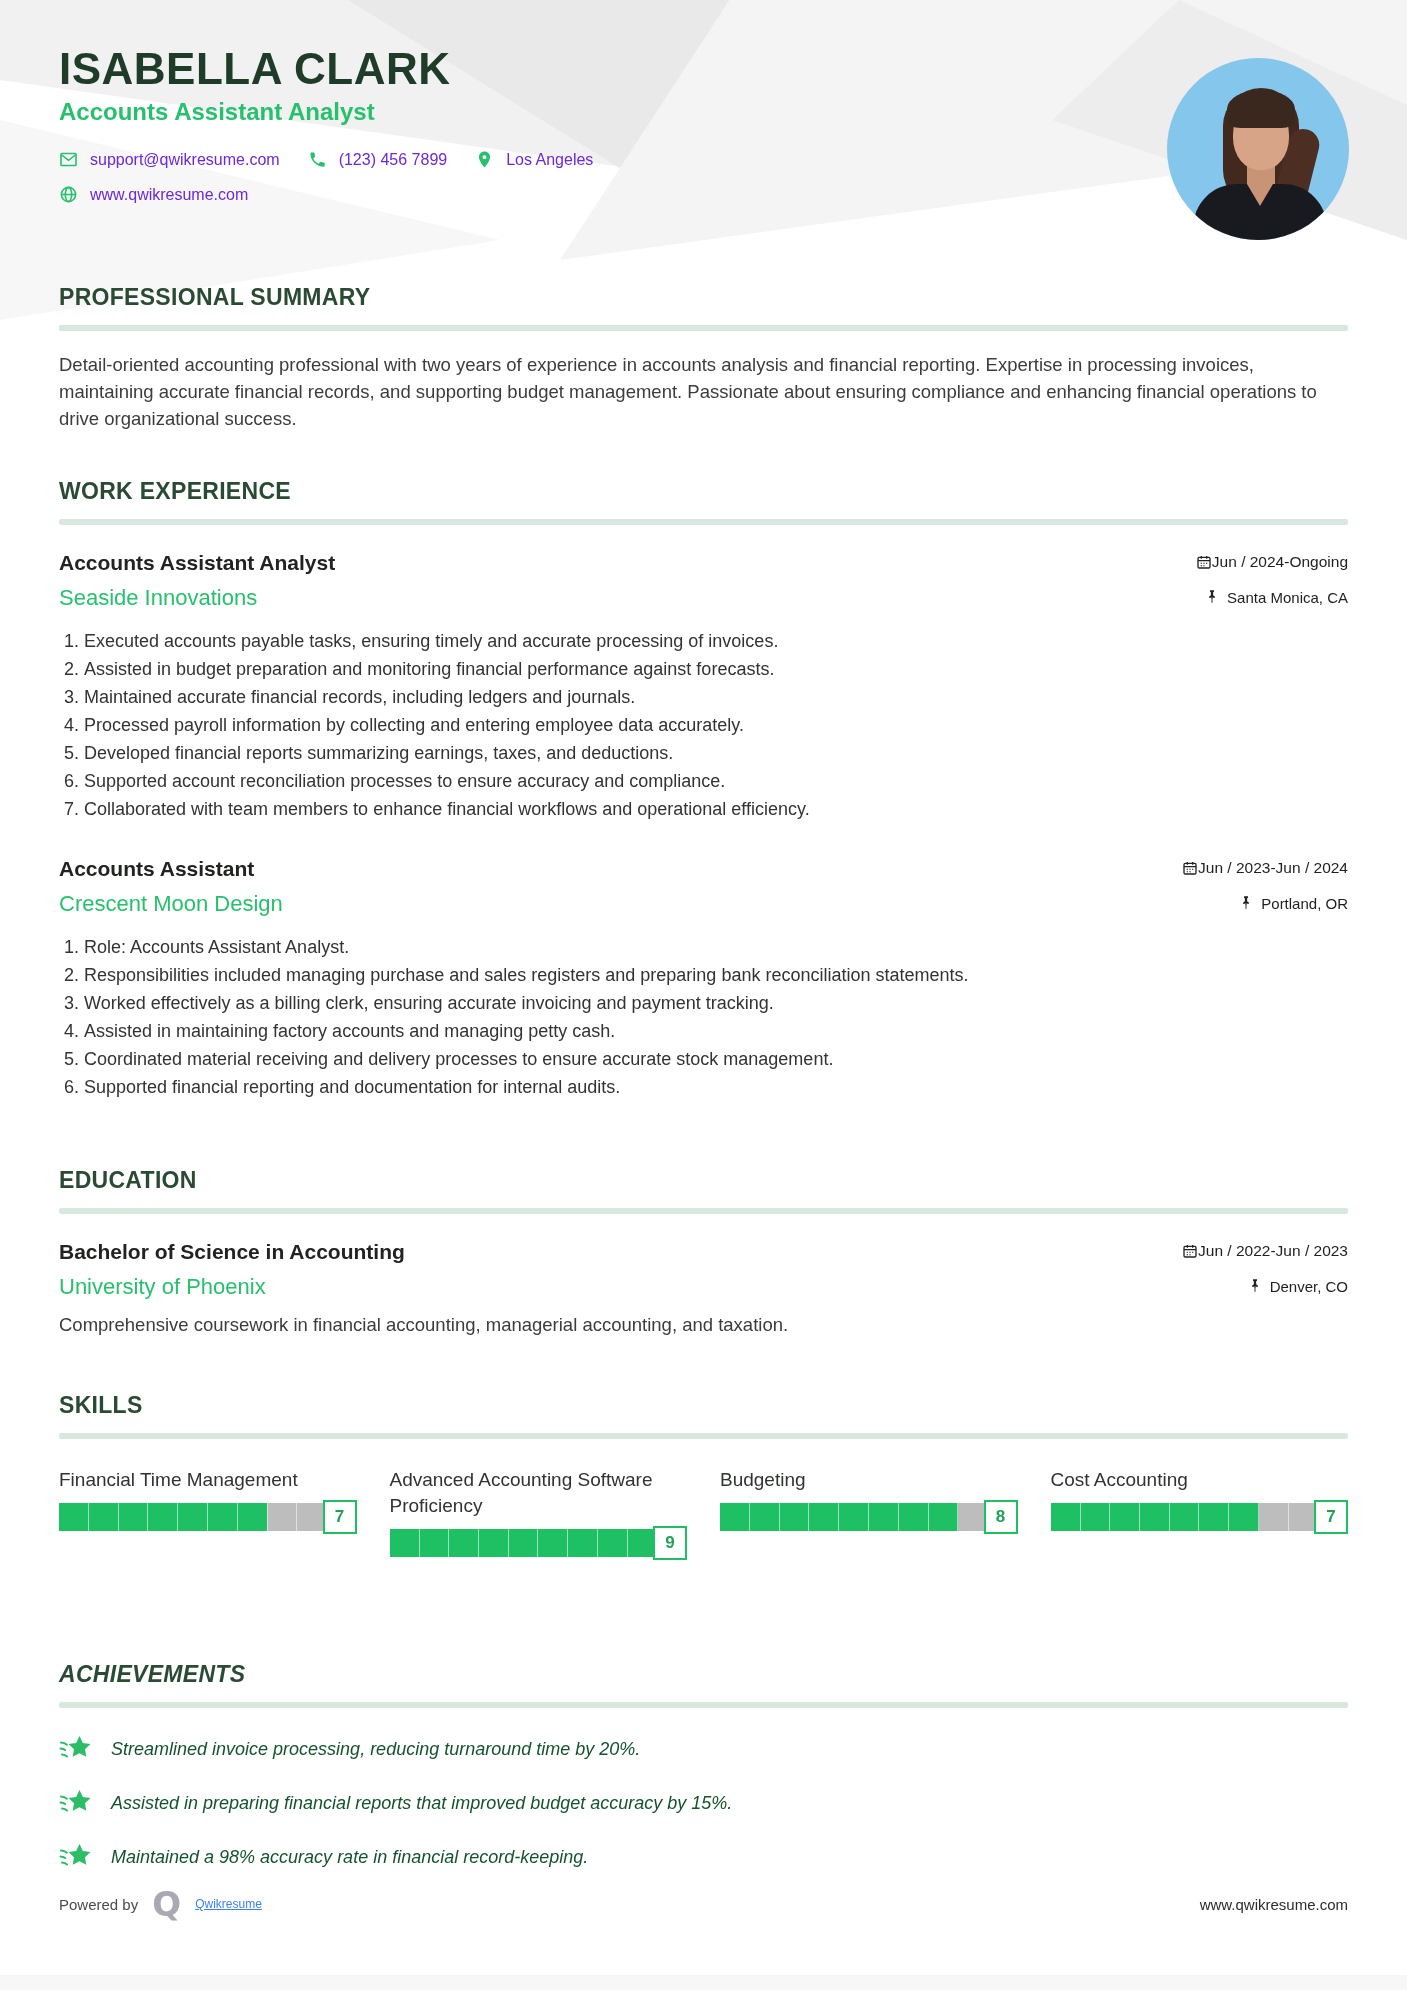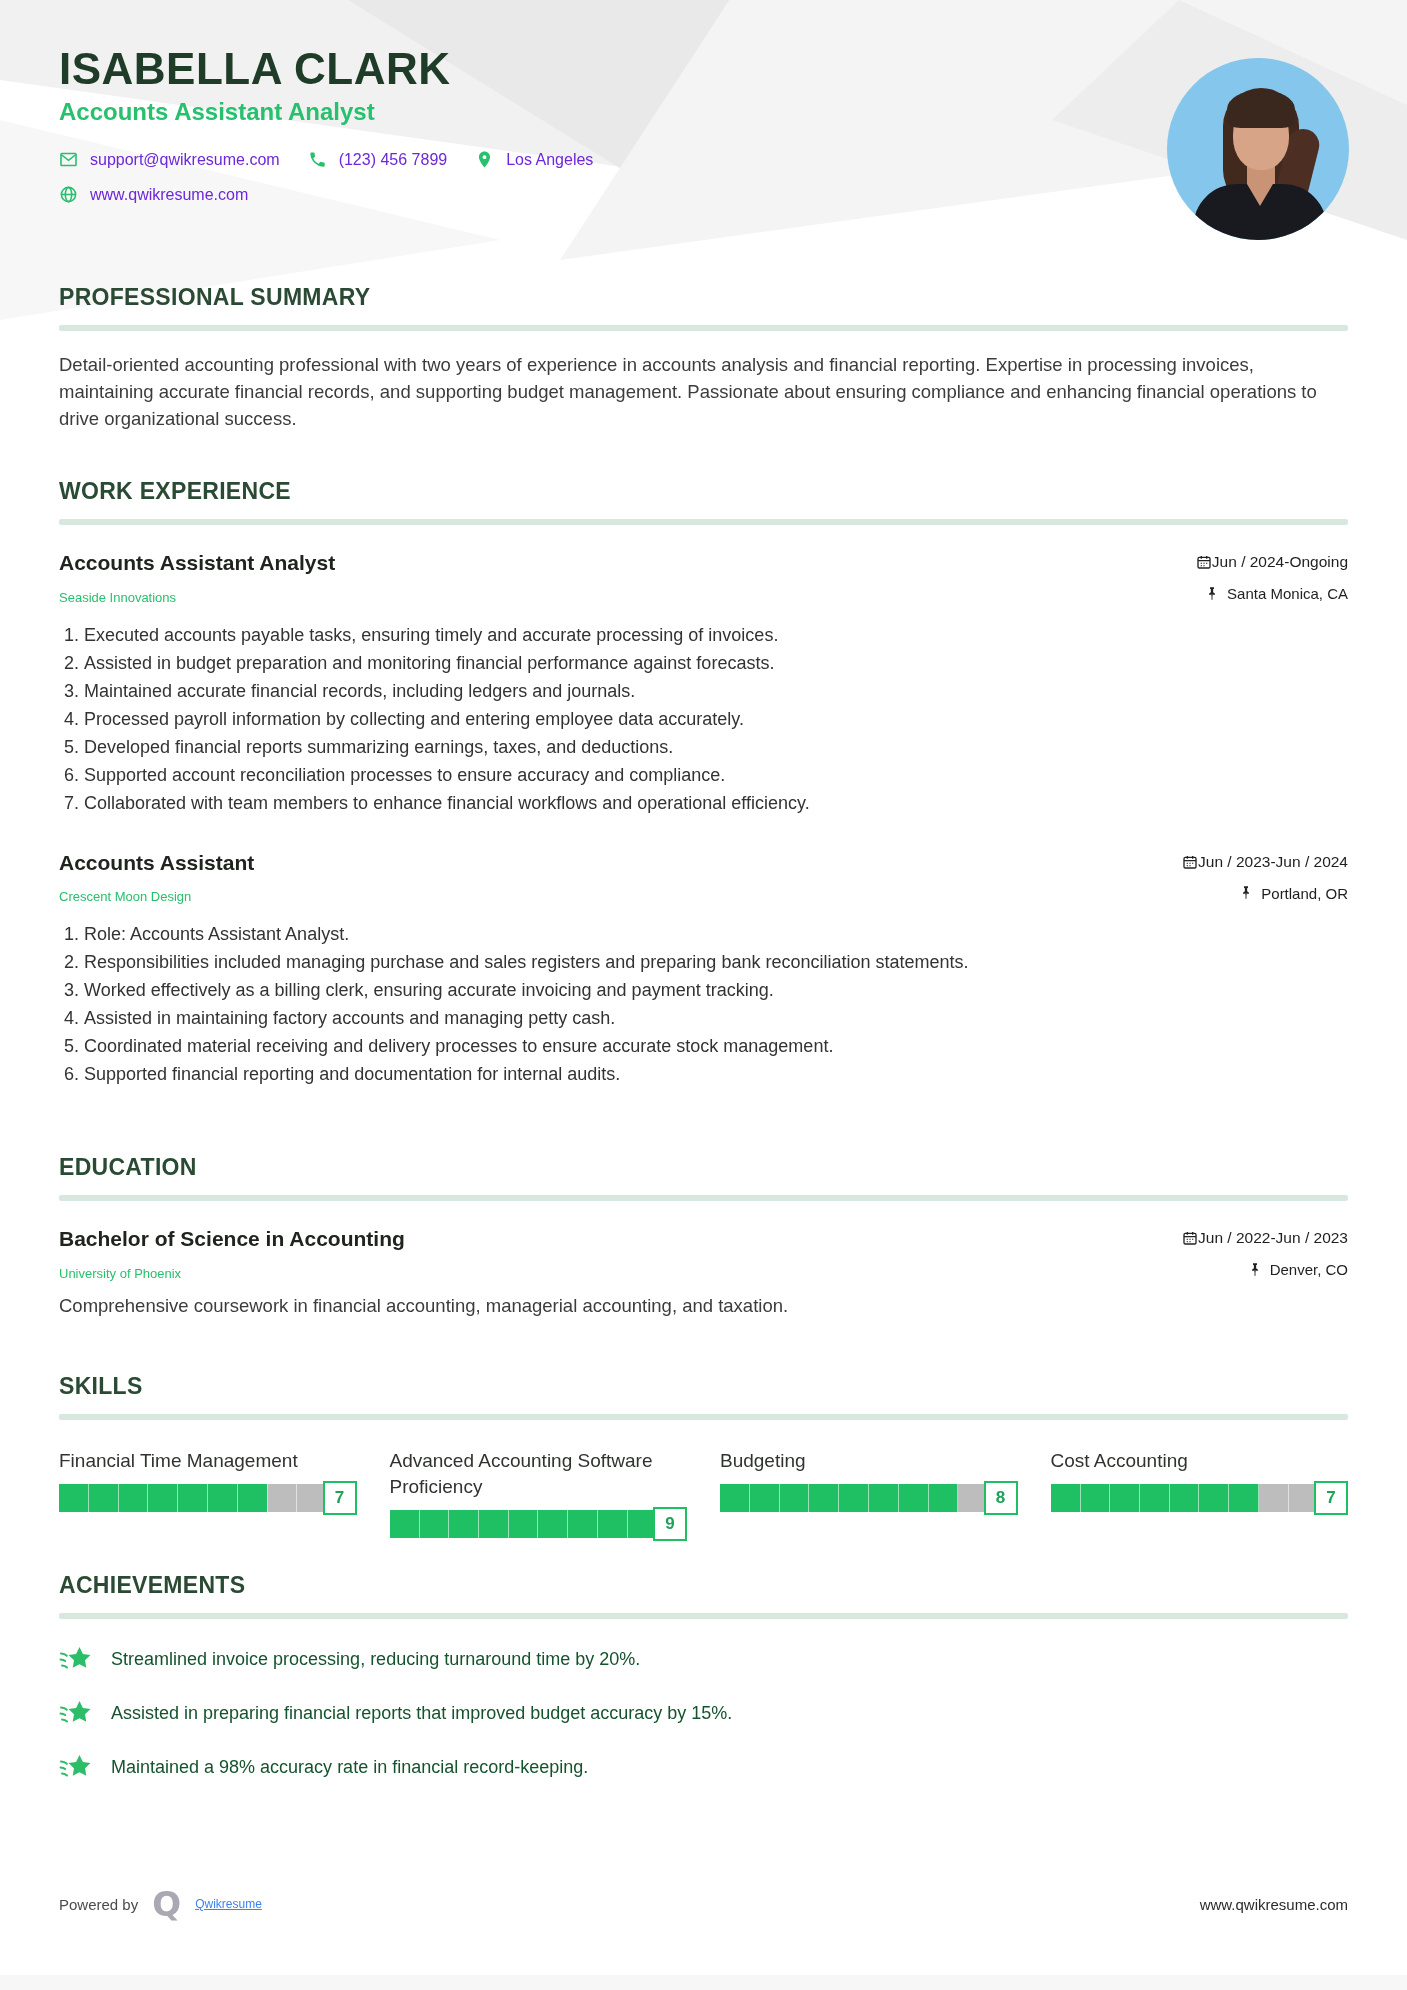--- a/index.html
+++ b/index.html
@@ -53,41 +53,41 @@
   .summary-block { margin-top:80px; }
   .summary-text { margin-top:20px; font-size:18.5px; line-height:27px; color:#3c3c3c; max-width:1280px; }
 
   .work-block { margin-top:46px; }
   .job { margin-top:26px; }
   .job + .job { margin-top:34px; }
   .job-head { display:flex; justify-content:space-between; align-items:baseline; }
   .job-title { font-size:21px; font-weight:600; color:#20241f; }
   .job-date { font-size:15.5px; color:#1f1f1f; display:flex; align-items:center; gap:0; }
   .job-sub { display:flex; justify-content:space-between; align-items:baseline; margin-top:10px; }
-  .job-company { font-size:13px; font-weight:500; color:#27c06d; }
+  .job-company { font-size:22px; font-weight:500; color:#27c06d; }
   .job-loc { font-size:15px; color:#1f1f1f; display:flex; align-items:center; gap:7px; }
   .micon { width:16px; height:16px; flex:0 0 auto; }
   ol.bullets { margin-top:16px; padding-left:25px; font-size:18px; color:#333333; }
   ol.bullets li { line-height:28px; }
 
   .edu-block { margin-top:66px; }
   .edu-desc { margin-top:14px; font-size:18.5px; color:#3c3c3c; }
 
   .skills-block { margin-top:56px; }
   .skills-grid { display:grid; grid-template-columns:repeat(4,1fr); gap:33px; margin-top:28px; }
   .skill-label { font-size:19px; color:#30342f; line-height:26px; }
   .skillbar { position:relative; height:28px; background:#bdbdbd; margin-top:10px; }
   .skillbar .segments { position:absolute; inset:0;
       background:repeating-linear-gradient(90deg, transparent 0, transparent calc(10% - 1px), rgba(255,255,255,.55) calc(10% - 1px), rgba(255,255,255,.55) 10%); }
   .skillfill { height:100%; background:#1fc063; }
   .skillbadge { position:absolute; right:0; top:50%; transform:translateY(-50%);
       width:34px; height:34px; background:#ffffff; border:2px solid #1fc063;
       color:#1fa257; font-weight:700; font-size:17px; display:flex; align-items:center; justify-content:center; }
 
-  .ach-block { margin-top:34px; }
+  .ach-block { margin-top:104px;font-style:italic; }
   .ach-list { margin-top:26px; }
   .ach-item { display:flex; align-items:center; gap:18px; margin-bottom:24px; }
   .ach-icon { width:34px; height:30px; flex:0 0 auto; }
   .ach-text { font-size:18px; color:#14532d; }
 
   
   .footer { position:absolute; left:59px; right:59px; top:1880px; display:flex; justify-content:space-between; align-items:center; z-index:2;margin-top:7px; }
   .footer-left { display:flex; align-items:center; gap:14px; }
   .powered { font-size:15px; color:#4b4b4b; }
   .qlogo { font-size:34px; font-weight:700; color:#aaa8b2; line-height:1; font-family:"DejaVu Sans",sans-serif; }

